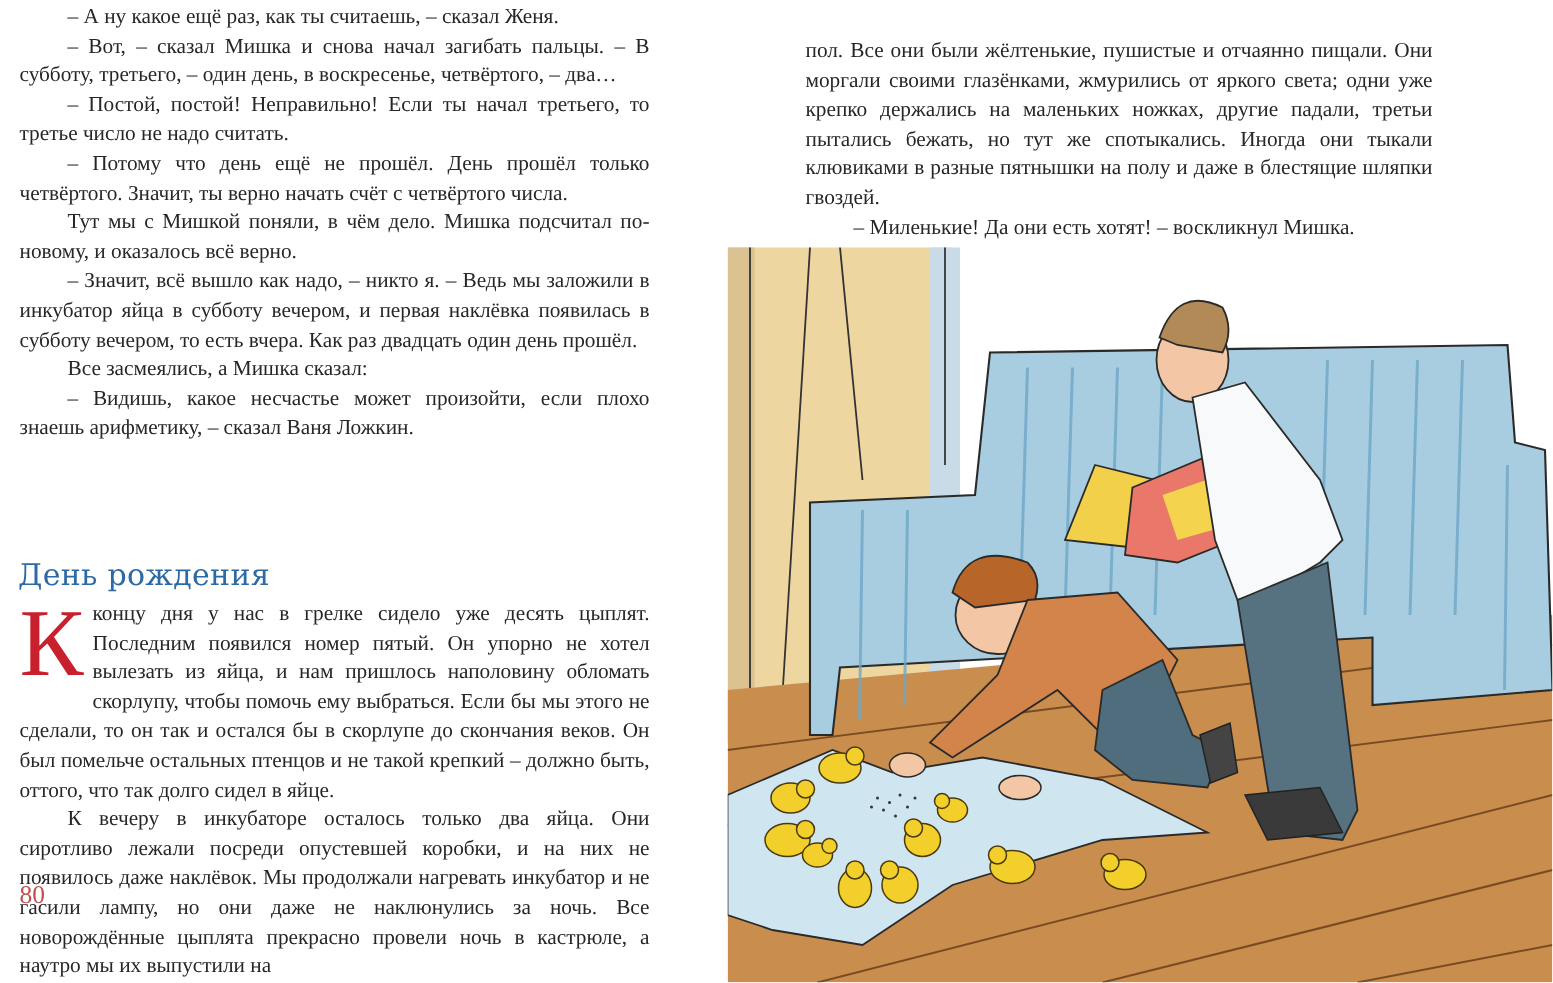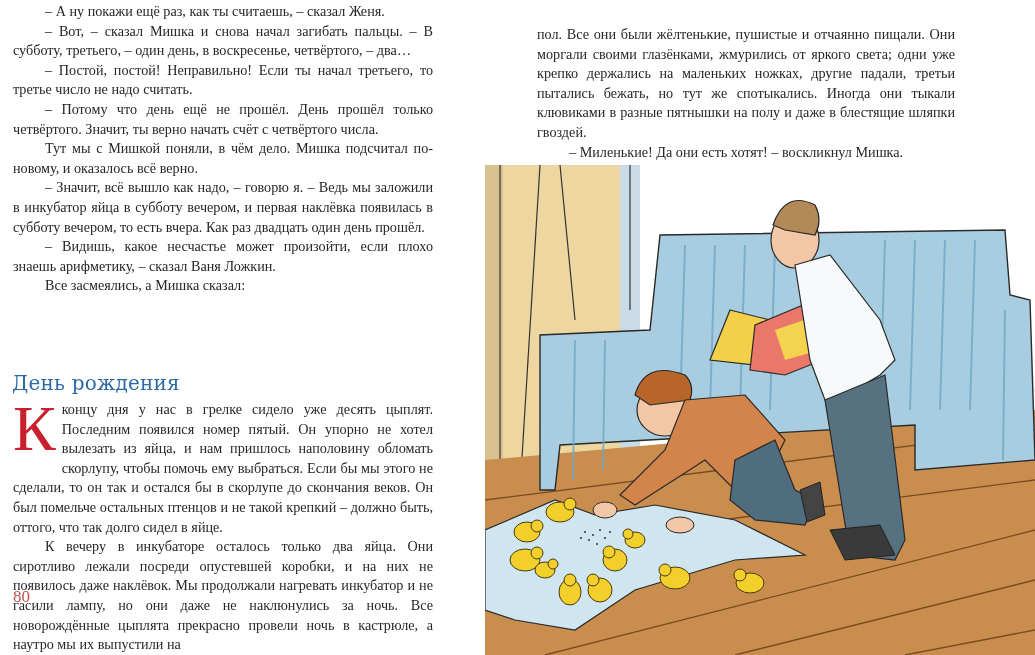--- a/index.html
+++ b/index.html
@@ -22,28 +22,28 @@
   .page-num { position:absolute; left:13px; top:587px; font-family:"Liberation Serif",serif;
               font-size:17px; color:#c0504d; }
   .illustration { position:absolute; left:485px; top:160px; width:550px; height:495px; overflow:hidden; }
   .illustration svg { display:block; }
 </style>
 </head>
 <body>
 
 <div class="page left">
   <div class="col-left text" style="top:2px;">
-    <p>– А ну покажи ещё раз, как ты считаешь, – сказал Женя.</p>
+    <p>– А ну какое ещё раз, как ты считаешь, – сказал Женя.</p>
     <p>– Вот, – сказал Мишка и снова начал загибать пальцы. – В субботу, третьего, – один день, в воскресенье, четвёртого, – два…</p>
     <p>– Постой, постой! Неправильно! Если ты начал третьего, то третье число не надо считать.</p>
     <p>– Потому что день ещё не прошёл. День прошёл только четвёртого. Значит, ты верно начать счёт с четвёртого числа.</p>
     <p>Тут мы с Мишкой поняли, в чём дело. Мишка подсчитал по-новому, и оказалось всё верно.</p>
-    <p>– Значит, всё вышло как надо, – говорю я. – Ведь мы заложили в инкубатор яйца в субботу вечером, и первая наклёвка появилась в субботу вечером, то есть вчера. Как раз двадцать один день прошёл.</p>
+    <p>– Значит, всё вышло как надо, – никто я. – Ведь мы заложили в инкубатор яйца в субботу вечером, и первая наклёвка появилась в субботу вечером, то есть вчера. Как раз двадцать один день прошёл.</p>
+    <p>Все засмеялись, а Мишка сказал:</p>
     <p>– Видишь, какое несчастье может произойти, если плохо знаешь арифметику, – сказал Ваня Ложкин.</p>
-    <p>Все засмеялись, а Мишка сказал:</p>
   </div>
 
   <h2 class="heading">День рождения</h2>
 
   <div class="chapter text">
     <p class="cont">
       <span class="dropcap">К</span>
       <span>концу дня у нас в грелке сидело уже десять цыплят. Последним появился номер пятый. Он упорно не хотел вылезать из яйца, и нам пришлось наполовину обломать скорлупу, чтобы помочь ему выбраться. Если бы мы этого не сделали, то он так и остался бы в скорлупе до скончания веков. Он был помельче остальных птенцов и не такой крепкий – должно быть, оттого, что так долго сидел в яйце.</span>
     </p>
     <p>К вечеру в инкубаторе осталось только два яйца. Они сиротливо лежали посреди опустевшей коробки, и на них не появилось даже наклёвок. Мы продолжали нагревать инкубатор и не гасили лампу, но они даже не наклюнулись за ночь. Все новорождённые цыплята прекрасно провели ночь в кастрюле, а наутро мы их выпустили на</p>

